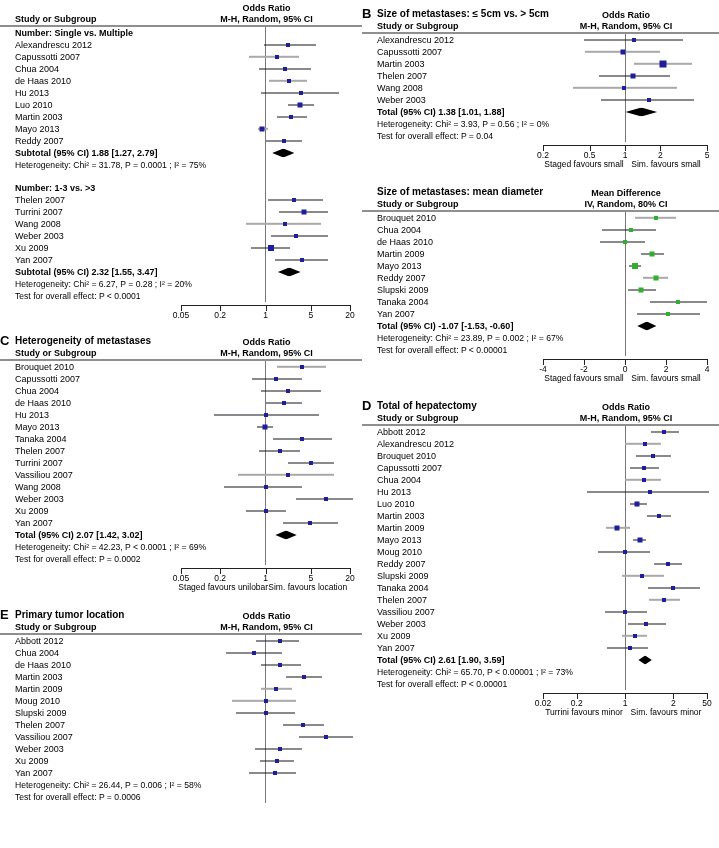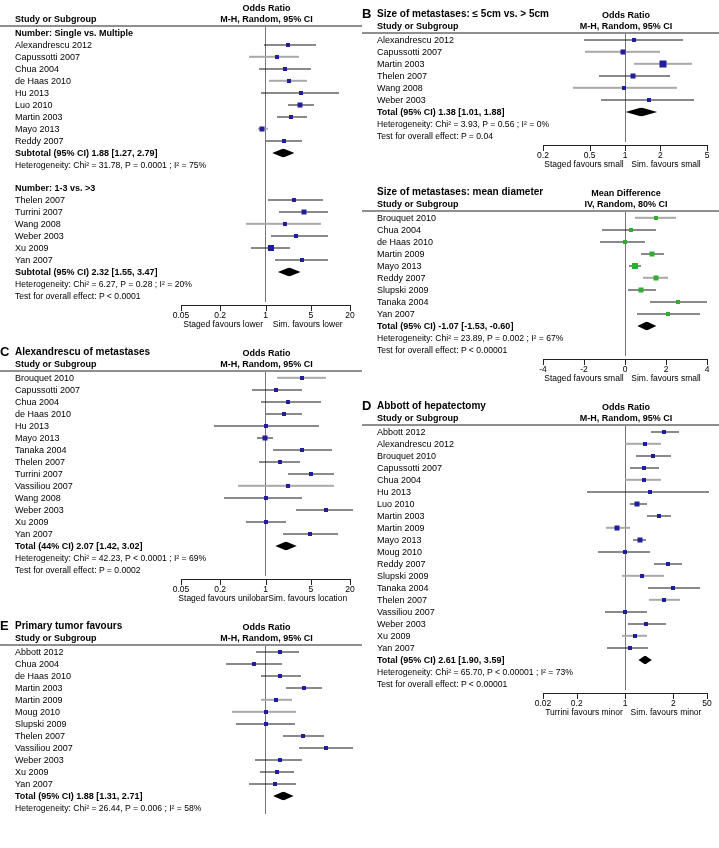--- a/index.html
+++ b/index.html
@@ -200,32 +200,25 @@
             <div class="tick" style="left: 23.1378%;"></div>
             <div class="tlab" style="left: 23.1378%;">0.2</div>
             <div class="tick" style="left: 50%;"></div>
             <div class="tlab" style="left: 50%;">1</div>
             <div class="tick" style="left: 76.8622%;"></div>
             <div class="tlab" style="left: 76.8622%;">5</div>
             <div class="tick" style="left: 100%;"></div>
             <div class="tlab" style="left: 100%;">20</div>
           </div>
         </div>
-        <div class="row favrow">
-          <div class="lab"></div>
-          <div class="pl">
-            <div class="fav" style="left: 25%;">Staged favours lower</div>
-            <div class="fav" style="left: 75%;">Sim. favours lower</div>
-          </div>
-        </div>
       </div>
       <div class="panel">
         <div class="phead">
           <div>
-            <div class="titleline"><span class="letter">C</span><span class="ptitle">Alexandrescu of metastases</span></div>
+            <div class="titleline"><span class="letter">C</span><span class="ptitle">Heterogeneity of metastases</span></div>
             <div class="shead">Study or Subgroup</div>
           </div>
           <div class="ehead">
             <div>Odds Ratio</div>
             <div>M-H, Random, 95% CI</div>
           </div>
         </div>
         <div class="row">
           <div class="lab">Brouquet 2010</div>
           <div class="pl nl">
@@ -318,21 +311,21 @@
           </div>
         </div>
         <div class="row">
           <div class="lab">Yan 2007</div>
           <div class="pl nl">
             <div class="ci bk" style="left: 60.2677%; width: 32.5424%;"></div>
             <div class="sq" style="left: 76.525%; width: 4px; height: 4px; background: rgb(31, 31, 156);"></div>
           </div>
         </div>
         <div class="row">
-          <div class="lab b">Total (44% CI)  2.07 [1.42, 3.02]</div>
+          <div class="lab b">Total (95% CI)  2.07 [1.42, 3.02]</div>
           <div class="pl nl">
             <div class="dia" style="left: 55.8526%; width: 12.5946%;"></div>
           </div>
         </div>
         <div class="row">
           <div class="lab sm">Heterogeneity: Chi² = 42.23, P &lt; 0.0001 ; I² = 69%</div>
           <div class="pl nl"></div>
         </div>
         <div class="row">
           <div class="lab sm">Test for overall effect: P = 0.0002</div>
@@ -358,21 +351,21 @@
           <div class="lab"></div>
           <div class="pl">
             <div class="fav" style="left: 25%;">Staged favours unilobar</div>
             <div class="fav" style="left: 75%;">Sim. favours location</div>
           </div>
         </div>
       </div>
       <div class="panel">
         <div class="phead">
           <div>
-            <div class="titleline"><span class="letter">E</span><span class="ptitle">Primary tumor favours</span></div>
+            <div class="titleline"><span class="letter">E</span><span class="ptitle">Primary tumor location</span></div>
             <div class="shead">Study or Subgroup</div>
           </div>
           <div class="ehead">
             <div>Odds Ratio</div>
             <div>M-H, Random, 95% CI</div>
           </div>
         </div>
         <div class="row">
           <div class="lab">Abbott 2012</div>
           <div class="pl nl">
@@ -451,27 +444,25 @@
           </div>
         </div>
         <div class="row">
           <div class="lab">Yan 2007</div>
           <div class="pl nl">
             <div class="ci bk" style="left: 40.3226%; width: 28.0137%;"></div>
             <div class="sq" style="left: 55.6159%; width: 4px; height: 4px; background: rgb(31, 31, 156);"></div>
           </div>
         </div>
         <div class="row">
-          <div class="lab b">Total (95% CI)   1.88 [1.31, 2.71]</div>
-          <div class="pl nl">
-            <div class="dia" style="left: 54.5069%; width: 12.1326%;"></div>
-          </div>
-        </div>
-        <div class="row">
           <div class="lab sm">Heterogeneity: Chi² = 26.44, P = 0.006 ; I² = 58%</div>
+          <div class="pl nl"></div>
+        </div>
+        <div class="row">
+          <div class="lab sm">Test for overall effect: P = 0.0006</div>
           <div class="pl nl"></div>
         </div>
         <div class="row axrow">
           <div class="lab"></div>
           <div class="pl"></div>
         </div>
       </div>
     </div>
   <div class="col colR" id="col-right">
       <div class="panel">
@@ -673,21 +664,21 @@
           <div class="lab"></div>
           <div class="pl">
             <div class="fav" style="left: 25%;">Staged favours small</div>
             <div class="fav" style="left: 75%;">Sim. favours small</div>
           </div>
         </div>
       </div>
       <div class="panel">
         <div class="phead">
           <div>
-            <div class="titleline"><span class="letter">D</span><span class="ptitle">Abbott of hepatectomy</span></div>
+            <div class="titleline"><span class="letter">D</span><span class="ptitle">Total of hepatectomy</span></div>
             <div class="shead">Study or Subgroup</div>
           </div>
           <div class="ehead">
             <div>Odds Ratio</div>
             <div>M-H, Random, 95% CI</div>
           </div>
         </div>
         <div class="row">
           <div class="lab">Abbott 2012</div>
           <div class="pl nl">

